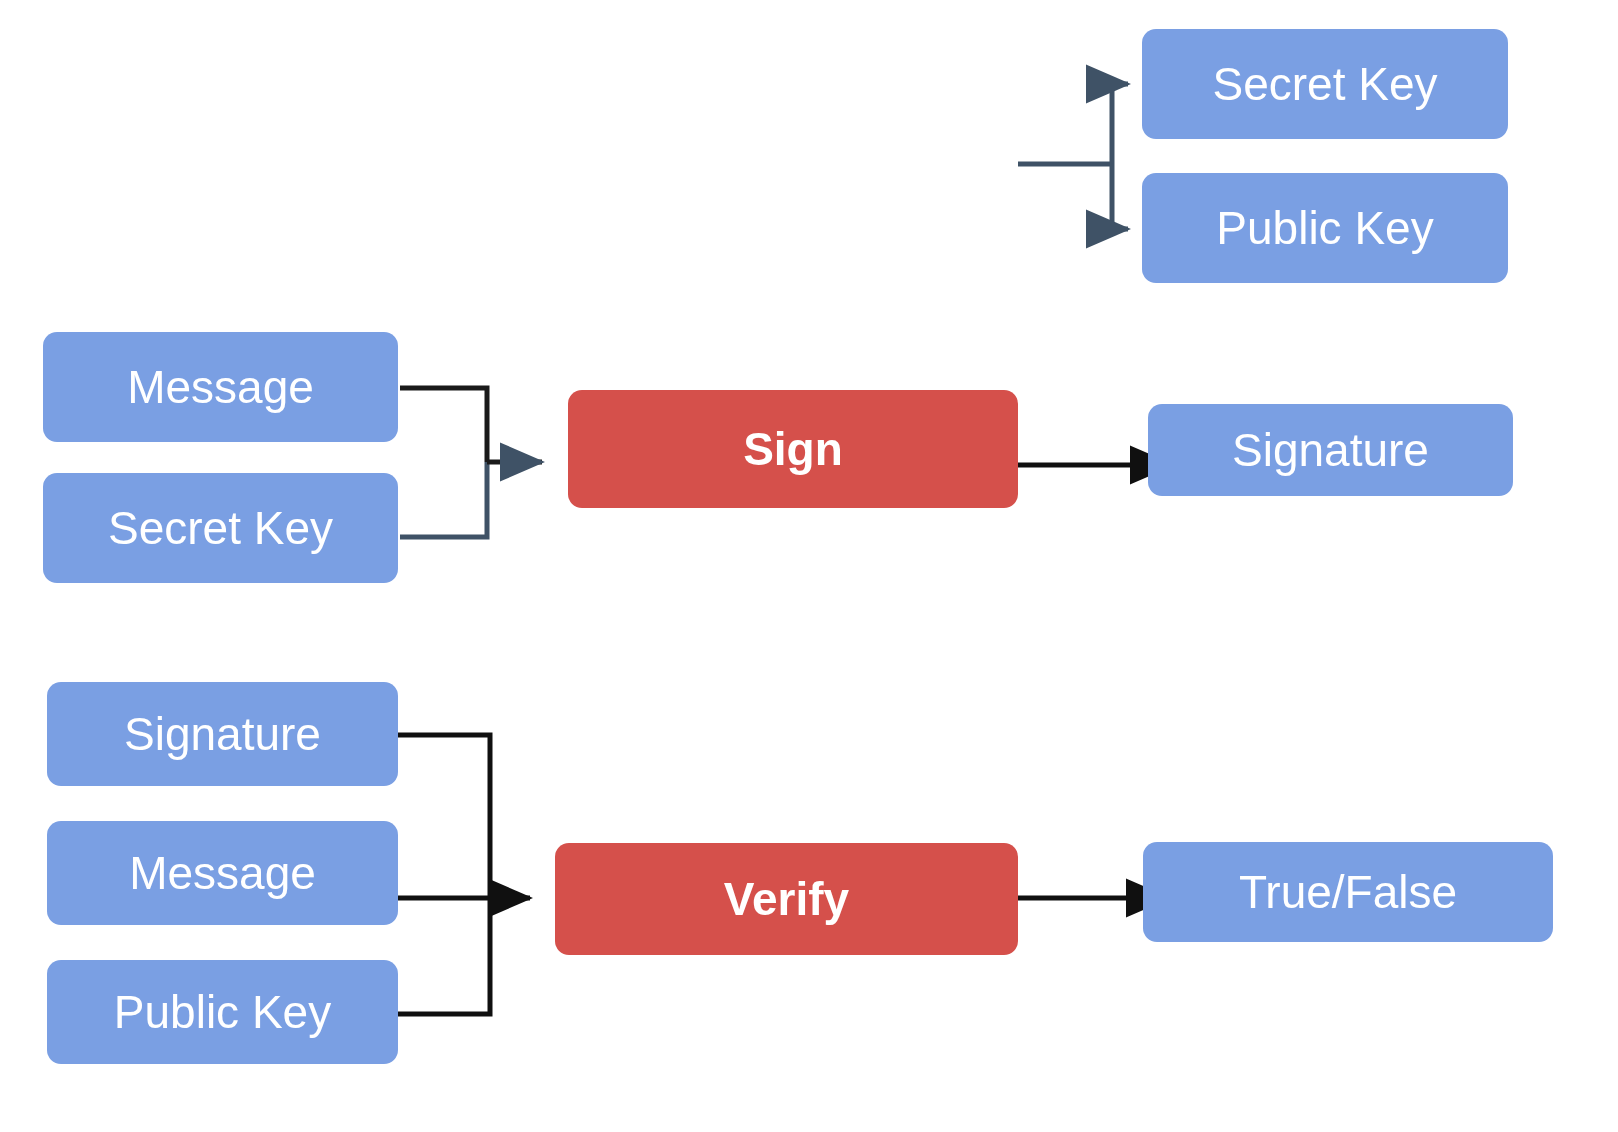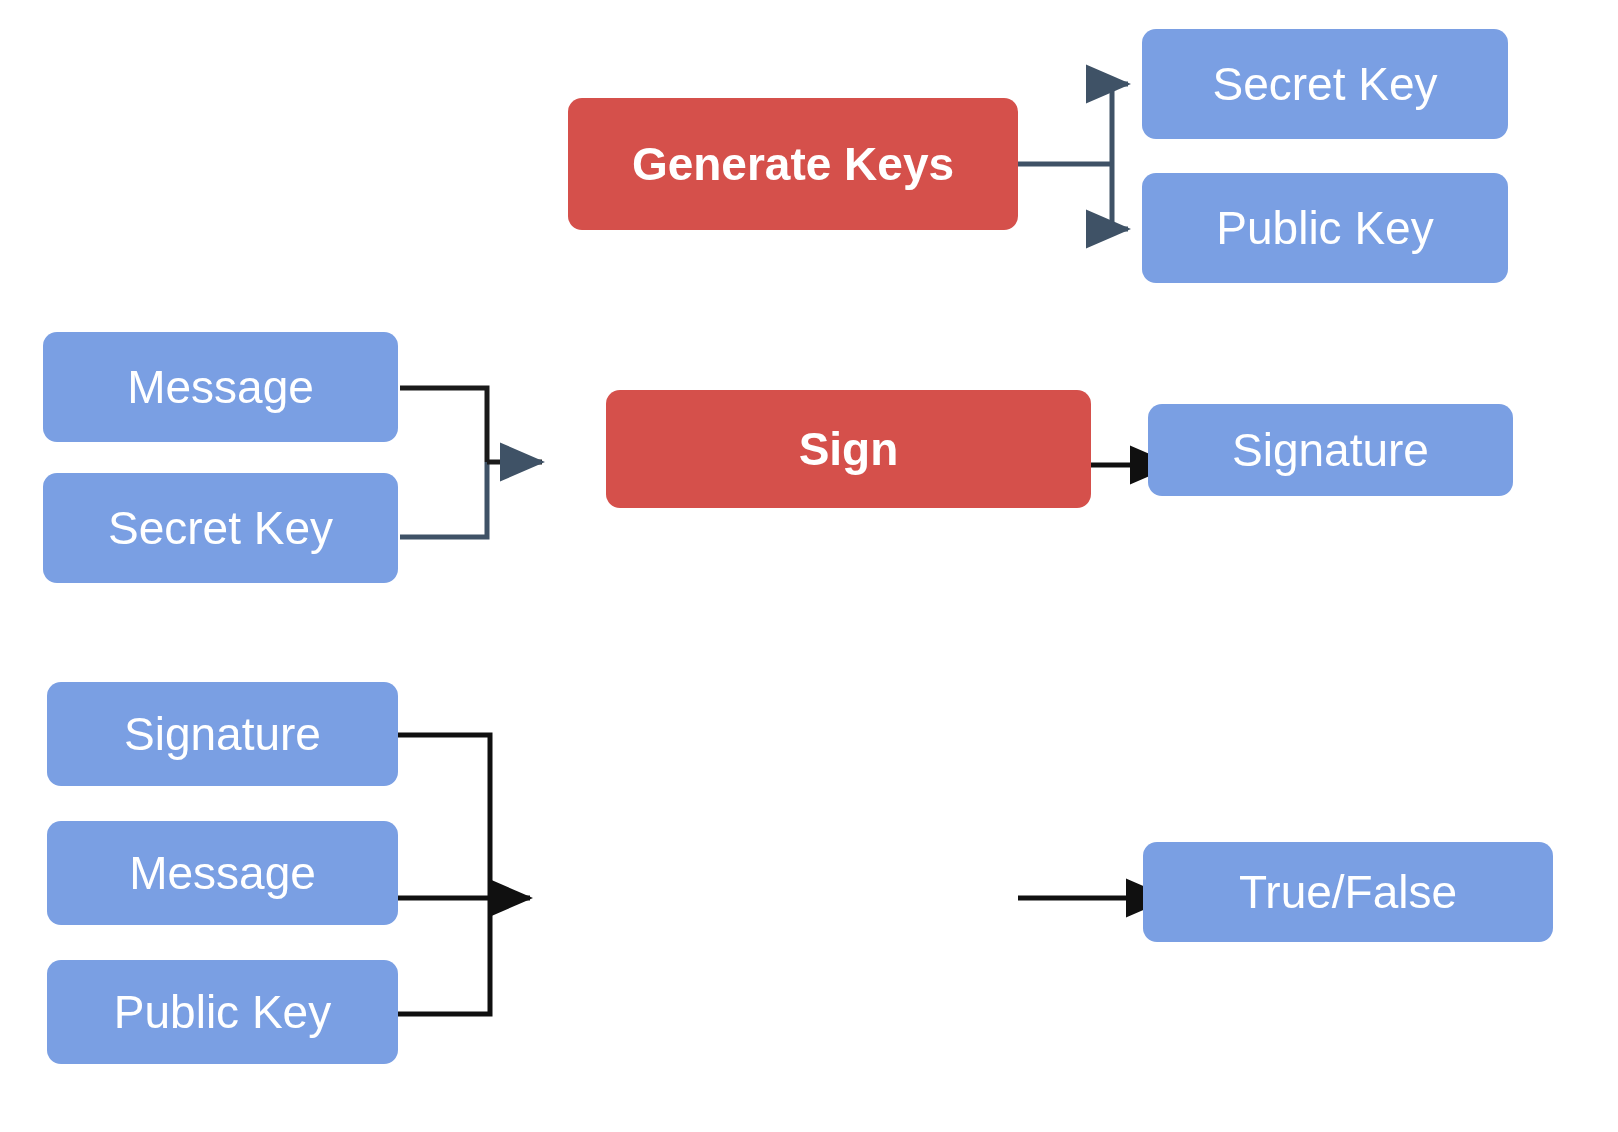--- a/index.html
+++ b/index.html
@@ -85,58 +85,58 @@
     <g>
       <path d="M398,735 L490,735 L490,1014 L398,1014" fill="none" stroke="#101010" stroke-width="5"></path>
       <path d="M398,898 L530,898" fill="none" stroke="#101010" stroke-width="5" marker-end="url(#arrow-dark)"></path>
     </g>
 
     <g>
       <path d="M1018,898 L1168,898" fill="none" stroke="#101010" stroke-width="5" marker-end="url(#arrow-dark)"></path>
     </g>
   </svg>
 
-  <div class="node op" style="left:568px; top:98px; width:450px; height:132px;">
-    <span class="label">Generate Keys</span>
-  </div>
 
   <div class="node data" style="left:1142px; top:29px; width:366px; height:110px;">
     <span class="label">Secret Key</span>
   </div>
 
   <div class="node data" style="left:1142px; top:173px; width:366px; height:110px;">
     <span class="label">Public Key</span>
   </div>
 
   <div class="node data" style="left:43px; top:332px; width:355px; height:110px;">
     <span class="label">Message</span>
   </div>
 
   <div class="node data" style="left:43px; top:473px; width:355px; height:110px;">
     <span class="label">Secret Key</span>
   </div>
 
-  <div class="node op" style="left:568px; top:390px; width:485px; height:118px;margin-left:38px;">
+  <div class="node op" style="left:568px; top:390px; width:450px; height:118px;">
     <span class="label">Sign</span>
   </div>
 
   <div class="node data" style="left:1148px; top:404px; width:365px; height:92px;">
     <span class="label">Signature</span>
   </div>
 
   <div class="node data" style="left:47px; top:682px; width:351px; height:104px;">
     <span class="label">Signature</span>
   </div>
 
   <div class="node data" style="left:47px; top:821px; width:351px; height:104px;">
     <span class="label">Message</span>
   </div>
 
   <div class="node data" style="left:47px; top:960px; width:351px; height:104px;">
     <span class="label">Public Key</span>
   </div>
 
+  <div class="node op" style="left:555px; top:843px; width:463px; height:112px;">
+    <span class="label">Verify</span>
+  </div>
 
   <div class="node data" style="left:1143px; top:842px; width:410px; height:100px;">
     <span class="label">True/False</span>
   </div>
 
 </div>
 
 </body></html>

